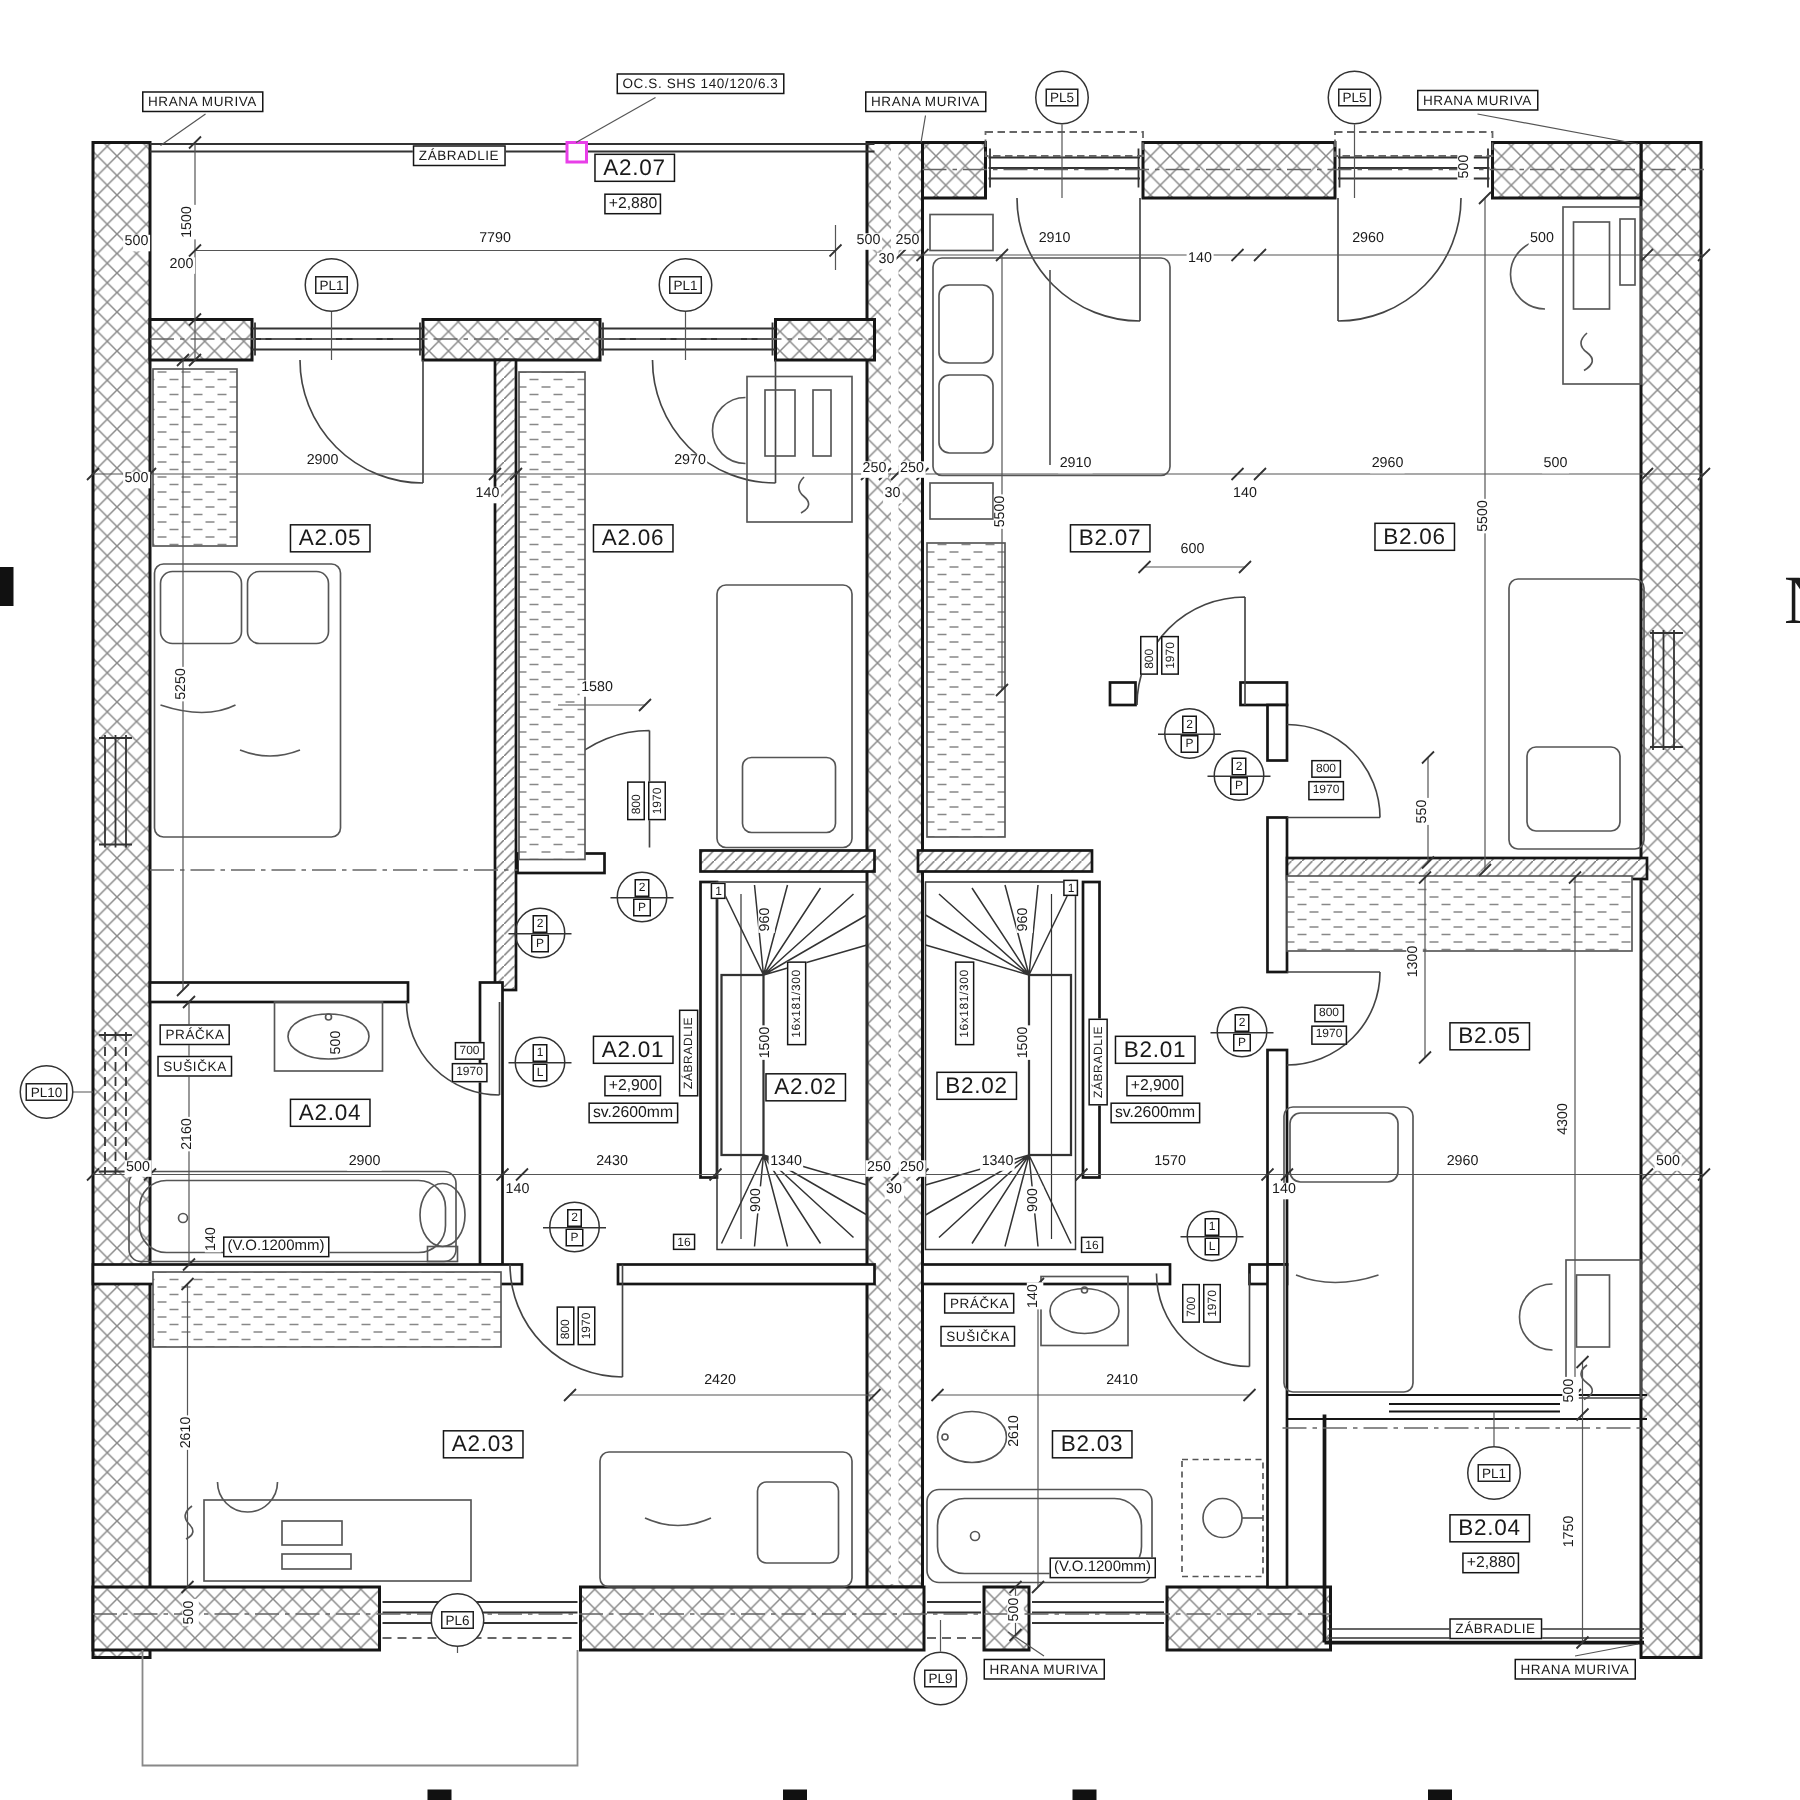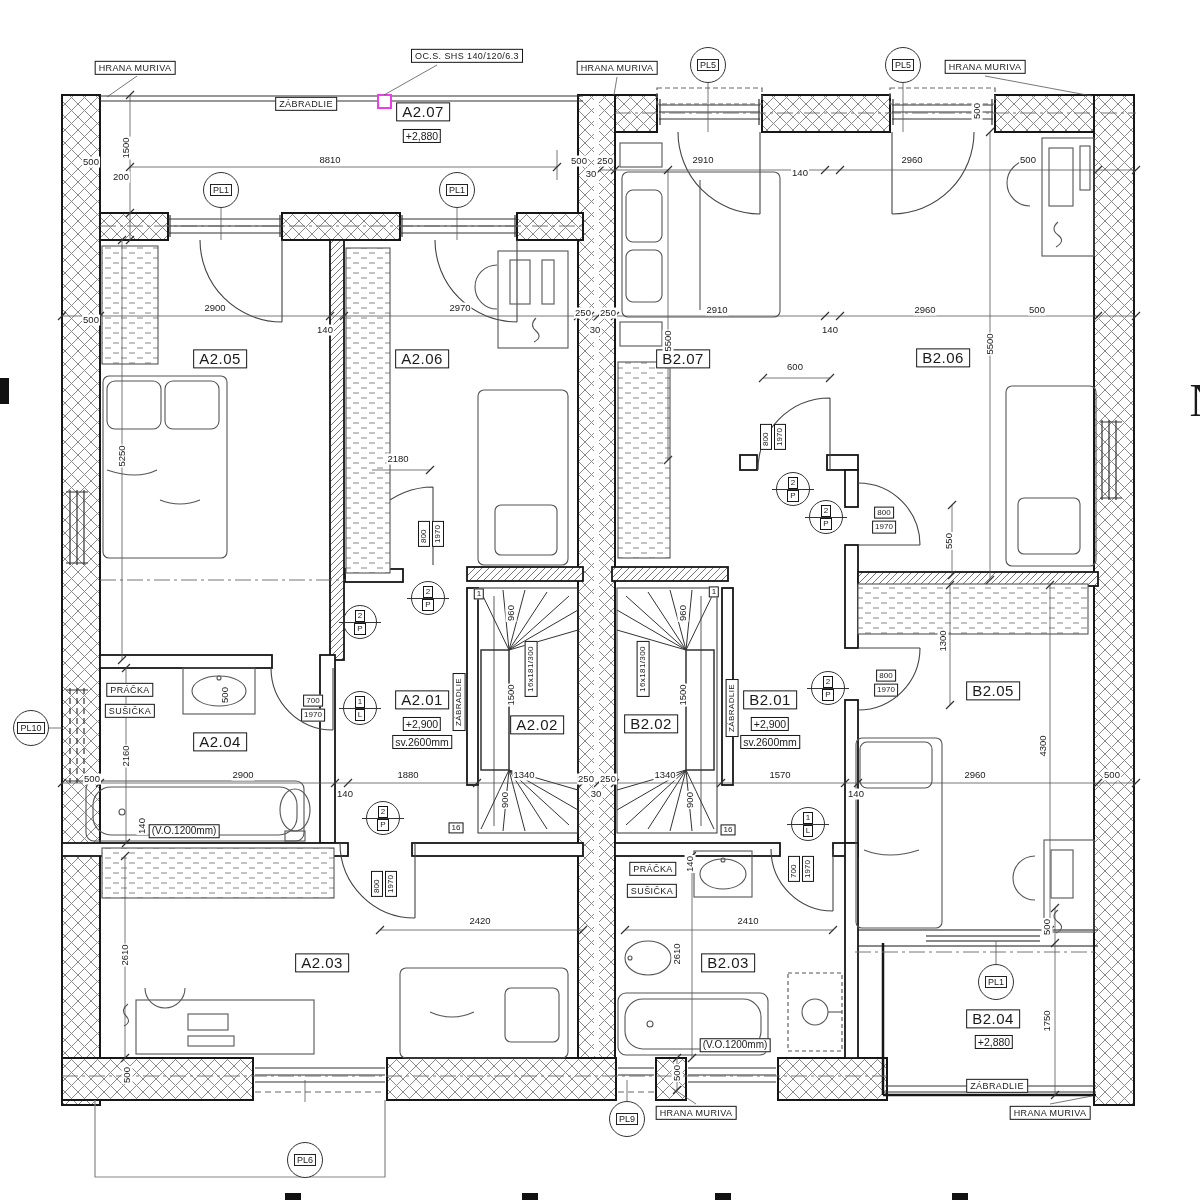--- a/index.html
+++ b/index.html
@@ -289,21 +289,21 @@
 <span class="L tag" style="left:696px;top:1113px">HRANA MURIVA</span>
 <span class="L tag" style="left:1050px;top:1113px">HRANA MURIVA</span>
 <span class="L tag" style="left:306px;top:104px">ZÁBRADLIE</span>
 <span class="L tag" style="left:997px;top:1086px">ZÁBRADLIE</span>
 <span class="L tag" style="left:467px;top:56px">OC.S. SHS 140/120/6.3</span>
 
 <span class="L room" style="left:423px;top:112px">A2.07</span>
 <span class="L sub" style="left:422px;top:136px">+2,880</span>
 <span class="L room" style="left:220px;top:359px">A2.05</span>
 <span class="L room" style="left:422px;top:359px">A2.06</span>
-<span class="L room" style="left:683px;top:359px">B2.07</span>
+<span class="L room" style="left:740px;top:359px">B2.07</span>
 <span class="L room" style="left:943px;top:358px">B2.06</span>
 <span class="L room" style="left:422px;top:700px">A2.01</span>
 <span class="L sub" style="left:422px;top:724px">+2,900</span>
 <span class="L sub" style="left:422px;top:742px">sv.2600mm</span>
 <span class="L room" style="left:537px;top:725px">A2.02</span>
 <span class="L room" style="left:651px;top:724px">B2.02</span>
 <span class="L room" style="left:770px;top:700px">B2.01</span>
 <span class="L sub" style="left:770px;top:724px">+2,900</span>
 <span class="L sub" style="left:770px;top:742px">sv.2600mm</span>
 <span class="L room" style="left:220px;top:742px">A2.04</span>
@@ -339,21 +339,21 @@
     </div>
 <div class="L plc" style="left:708px;top:65px">
       <span>PL5</span>
     </div>
 <div class="L plc" style="left:903px;top:65px">
       <span>PL5</span>
     </div>
 <div class="L plc" style="left:31px;top:728px">
       <span>PL10</span>
     </div>
-<div class="L plc" style="left:305px;top:1160px">
+<div class="L plc" style="left:305px;top:1080px">
       <span>PL6</span>
     </div>
 <div class="L plc" style="left:627px;top:1119px">
       <span>PL9</span>
     </div>
 <div class="L plc" style="left:996px;top:982px">
       <span>PL1</span>
     </div>
 
 <div class="L wm" style="left:428px;top:598px">
@@ -414,21 +414,21 @@
       <b>1970</b>
     </div>
 <div class="L dlh" style="left:886px;top:683px">
       <b>800</b>
       <b>1970</b>
     </div>
 
 <span class="L dim v" style="left:126px;top:148px">1500</span>
 <span class="L dim" style="left:121px;top:177px">200</span>
 <span class="L dim" style="left:91px;top:162px">500</span>
-<span class="L dim" style="left:330px;top:160px">8810</span>
+<span class="L dim" style="left:330px;top:160px">7790</span>
 <span class="L dim" style="left:579px;top:161px">500</span>
 <span class="L dim" style="left:605px;top:161px">250</span>
 <span class="L dim" style="left:591px;top:174px">30</span>
 <span class="L dim" style="left:703px;top:160px">2910</span>
 <span class="L dim" style="left:800px;top:173px">140</span>
 <span class="L dim" style="left:912px;top:160px">2960</span>
 <span class="L dim" style="left:1028px;top:160px">500</span>
 <span class="L dim v" style="left:977px;top:111px">500</span>
 
 <span class="L dim" style="left:91px;top:320px">500</span>
@@ -439,40 +439,40 @@
 <span class="L dim" style="left:608px;top:313px">250</span>
 <span class="L dim" style="left:595px;top:330px">30</span>
 <span class="L dim" style="left:717px;top:310px">2910</span>
 <span class="L dim" style="left:830px;top:330px">140</span>
 <span class="L dim" style="left:925px;top:310px">2960</span>
 <span class="L dim" style="left:1037px;top:310px">500</span>
 <span class="L dim v" style="left:668px;top:341px">5500</span>
 <span class="L dim v" style="left:990px;top:344px">5500</span>
 <span class="L dim v" style="left:122px;top:456px">5250</span>
 
-<span class="L dim" style="left:398px;top:459px">2180</span>
+<span class="L dim" style="left:398px;top:459px">1580</span>
 <span class="L dim" style="left:795px;top:367px">600</span>
 <span class="L dim v" style="left:949px;top:541px">550</span>
 <span class="L dim v" style="left:943px;top:641px">1300</span>
 <span class="L dim v" style="left:1043px;top:746px">4300</span>
 
 <span class="L dim v" style="left:511px;top:613px">960</span>
 <span class="L dim v" style="left:511px;top:695px">1500</span>
 <span class="L dim v" style="left:505px;top:800px">900</span>
 <span class="L dim v" style="left:683px;top:613px">960</span>
 <span class="L dim v" style="left:683px;top:695px">1500</span>
 <span class="L dim v" style="left:690px;top:800px">900</span>
 
 <span class="L dim v" style="left:126px;top:756px">2160</span>
 <span class="L dim v" style="left:225px;top:695px">500</span>
 <span class="L dim v" style="left:142px;top:826px">140</span>
 <span class="L dim" style="left:92px;top:779px">500</span>
 <span class="L dim" style="left:243px;top:775px">2900</span>
 <span class="L dim" style="left:345px;top:794px">140</span>
-<span class="L dim" style="left:408px;top:775px">1880</span>
+<span class="L dim" style="left:408px;top:775px">2430</span>
 <span class="L dim" style="left:524px;top:775px">1340</span>
 <span class="L dim" style="left:586px;top:779px">250</span>
 <span class="L dim" style="left:608px;top:779px">250</span>
 <span class="L dim" style="left:596px;top:794px">30</span>
 <span class="L dim" style="left:665px;top:775px">1340</span>
 <span class="L dim" style="left:780px;top:775px">1570</span>
 <span class="L dim" style="left:856px;top:794px">140</span>
 <span class="L dim" style="left:975px;top:775px">2960</span>
 <span class="L dim" style="left:1112px;top:775px">500</span>
 

